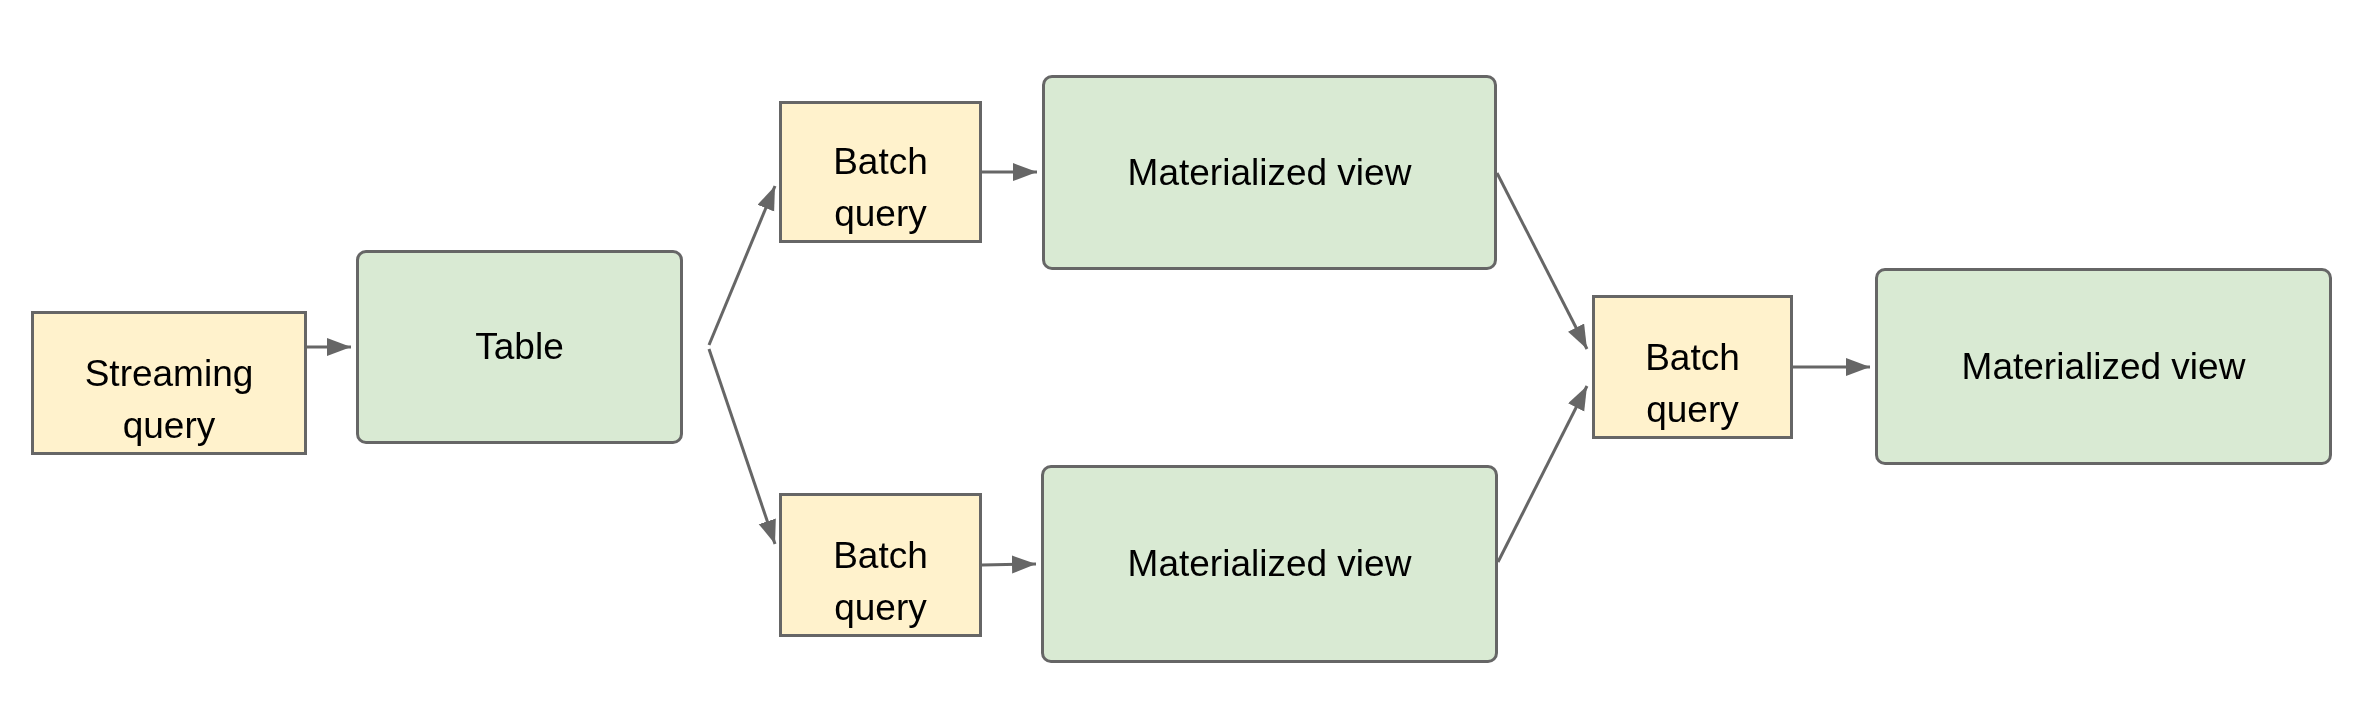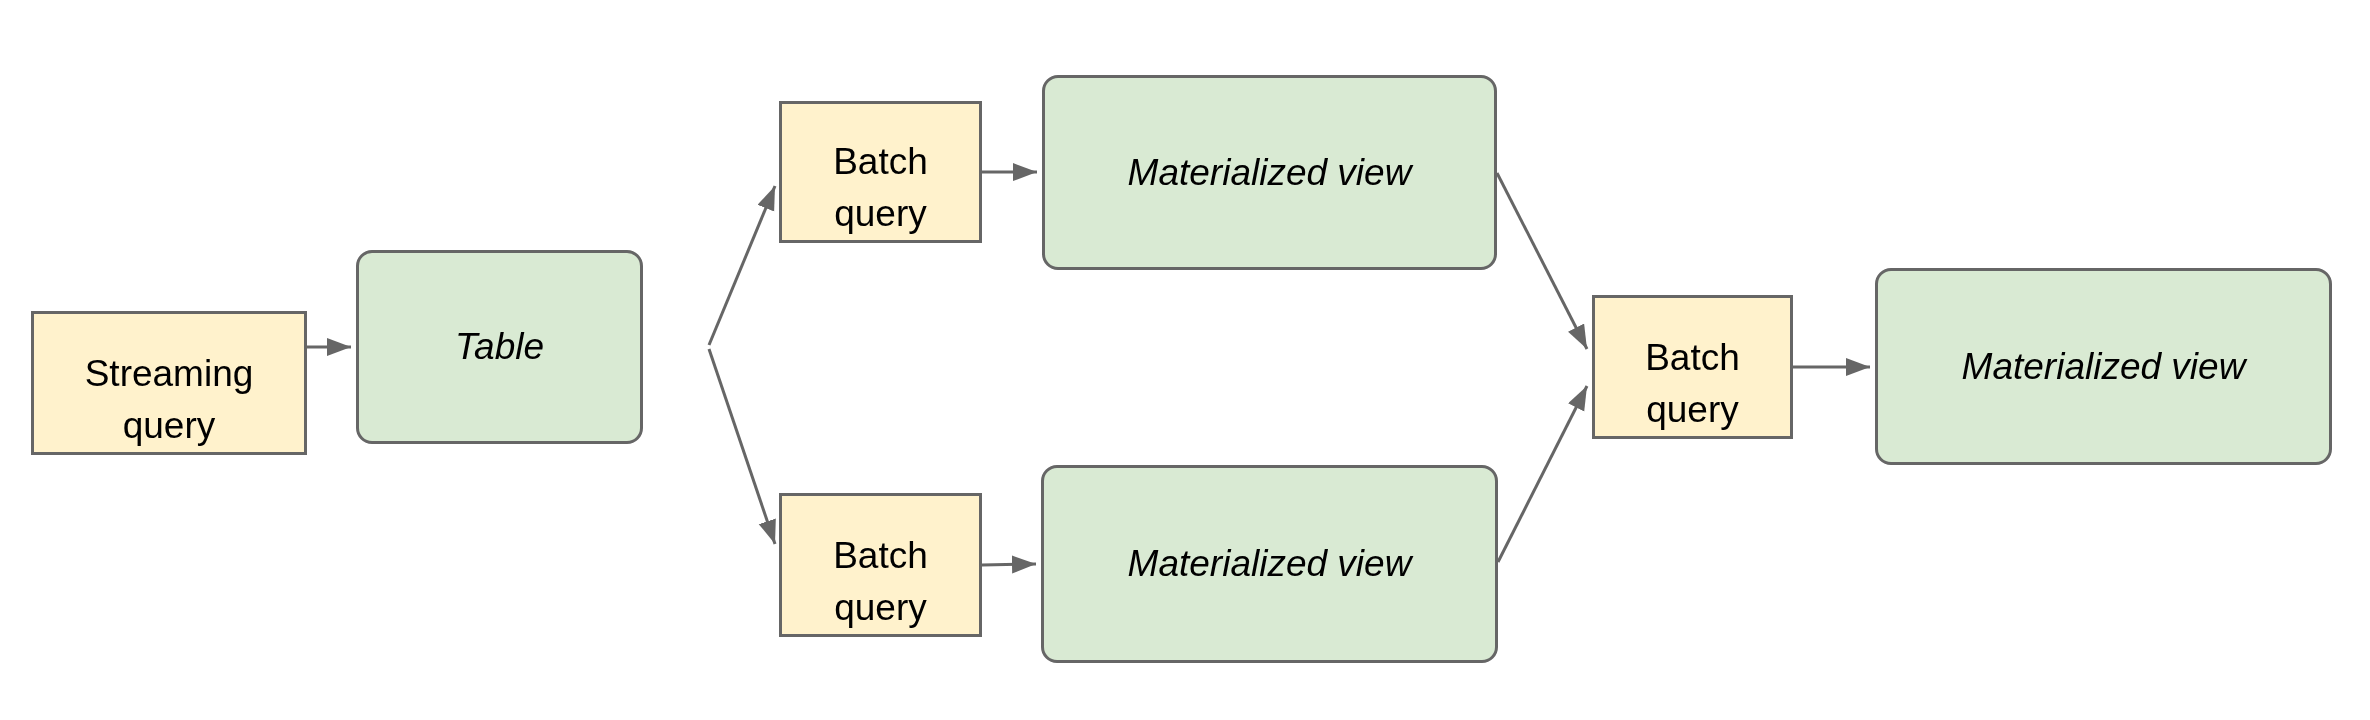--- a/index.html
+++ b/index.html
@@ -20,22 +20,21 @@
   }
   .node .label { white-space: pre-line; }
   .node.query {
     background: var(--color-query_fill, #fff2cc);
     border: 3px solid var(--color-border, #666666);
     align-items: flex-end;
   }
   .node.store {
     background: var(--color-store_fill, #d9ead3);
     border: 3px solid var(--color-border, #666666);
-    border-radius: 16px;
-    font-style: italic;
+    border-radius: 10px;
   }
 </style>
 </head>
 <body>
 
 <div id="canvas">
 
   <svg id="edges" viewBox="0 0 2370 720" xmlns="http://www.w3.org/2000/svg">
     <defs>
       <marker id="arrowhead" markerWidth="9" markerHeight="7" refX="8" refY="3" orient="auto" markerUnits="strokeWidth">
@@ -50,21 +49,21 @@
     <line class="edge" x1="1497" y1="173" x2="1587" y2="349" marker-end="url(#arrowhead)"></line>
     <line class="edge" x1="1498" y1="562" x2="1587" y2="386" marker-end="url(#arrowhead)"></line>
     <line class="edge" x1="1793" y1="367" x2="1870" y2="367" marker-end="url(#arrowhead)"></line>
   </svg>
 
   <div class="node query" style="left:31px;   top:275px; width:276px; height:144px;margin-top:36px;">
     <span class="label">Streaming
 query</span>
   </div>
 
-  <div class="node store" style="left:356px;  top:250px; width:287px; height:194px;">
+  <div class="node store" style="left:356px;  top:250px; width:327px; height:194px;">
     <span class="label">Table</span>
   </div>
 
   <div class="node query" style="left:779px;  top:101px; width:203px; height:142px;">
     <span class="label">Batch
 query</span>
   </div>
 
   <div class="node store" style="left:1042px; top:75px;  width:455px; height:195px;">
     <span class="label">Materialized view</span>

